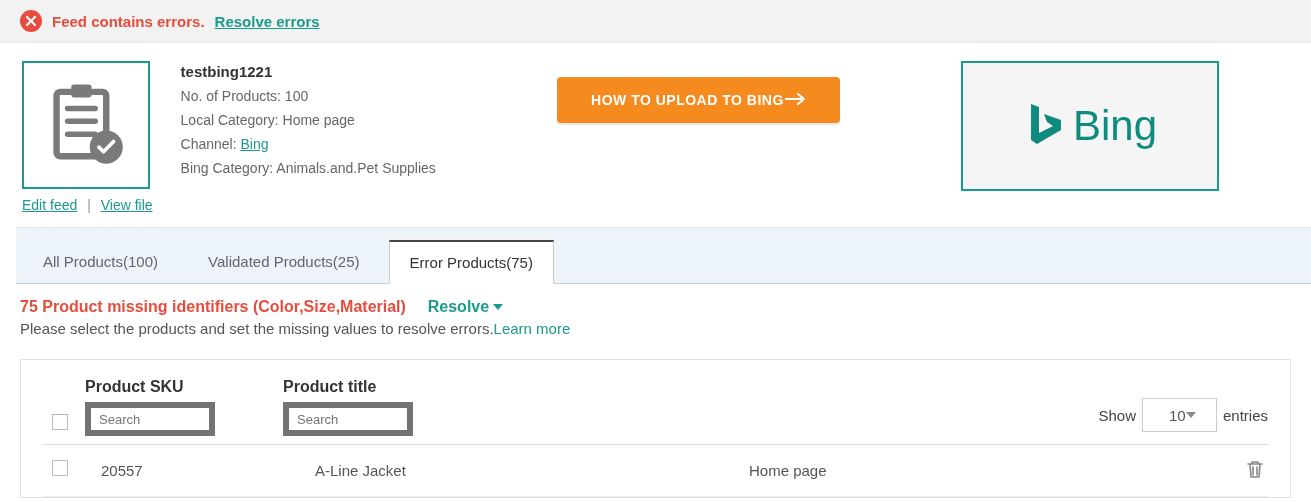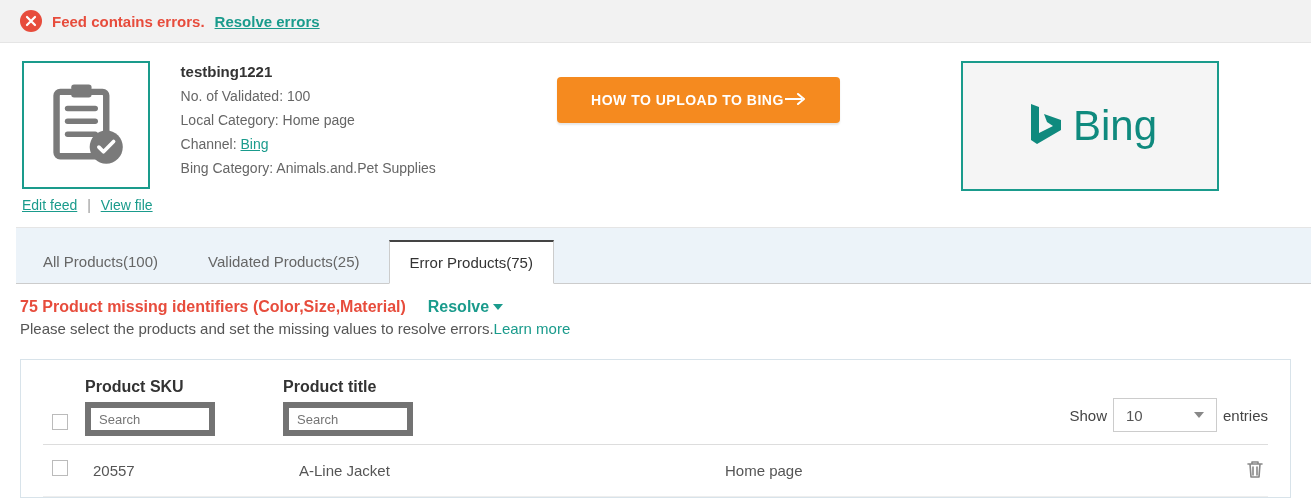--- a/index.html
+++ b/index.html
@@ -120,27 +120,27 @@
       width: 130px; height: 34px; border: 6px solid #737373; padding: 0 8px;
       font-size: 13px; color: #888;
     }
     .col-title input[type="text"] { width: 130px; }
     .cat-select {
       width: 270px; height: 36px; border: 1px solid #ccc; padding: 0 10px;
       display:flex; align-items:center; justify-content:space-between;
       color: #888; font-size: 15px; cursor:pointer; background:#fff;
     }
     .entries-select {
-      width: 104px; height: 34px; border: 1px solid #ccc; padding: 0 12px;
+      width: 75px; height: 34px; border: 1px solid #ccc; padding: 0 26px;
       display:flex; align-items:center; justify-content:space-between;
       color: #555; font-size: 15px; cursor:pointer; background:#fff;
     }
     .chk { width:16px; height:16px; border:1px solid #bbb; background:#fff; cursor:pointer; }
 
-    .trow { display:flex; align-items:center; gap:16px; padding: 14px 0; border-bottom: 1px solid #eee;}
+    .trow { display:flex; align-items:center; gap:24px; padding: 14px 0; border-bottom: 1px solid #eee;}
     .trow .col-sku, .trow .col-title, .trow .col-cat { font-size: 15px; color:#555; }
     .trash { color:#888; cursor:pointer; padding-right: 4px;}
     .caret-down { width:0;height:0;border-left:5px solid transparent;border-right:5px solid transparent;border-top:6px solid #888; }
     .caret-down.teal { border-top-color:#1a9b8c; }
   </style>
 </head>
 <body>
 
 <div class="alert-bar">
   <span class="err-circle">
@@ -168,21 +168,21 @@
     <div class="feed-links">
       <a>Edit feed</a>
       <span class="sep">|</span>
       <a>View file</a>
     </div>
   </div>
 
   <div class="feed-details">
     <div class="title">testbing1221</div>
     <div class="row">
-      <span>No. of Validated:</span>
+      <span>No. of Products:</span>
       <span>100</span>
     </div>
     <div class="row">
       <span>Local Category:</span>
       <span>Home page</span>
     </div>
     <div class="row">
       <span>Channel:</span>
       <a>Bing</a>
     </div>

